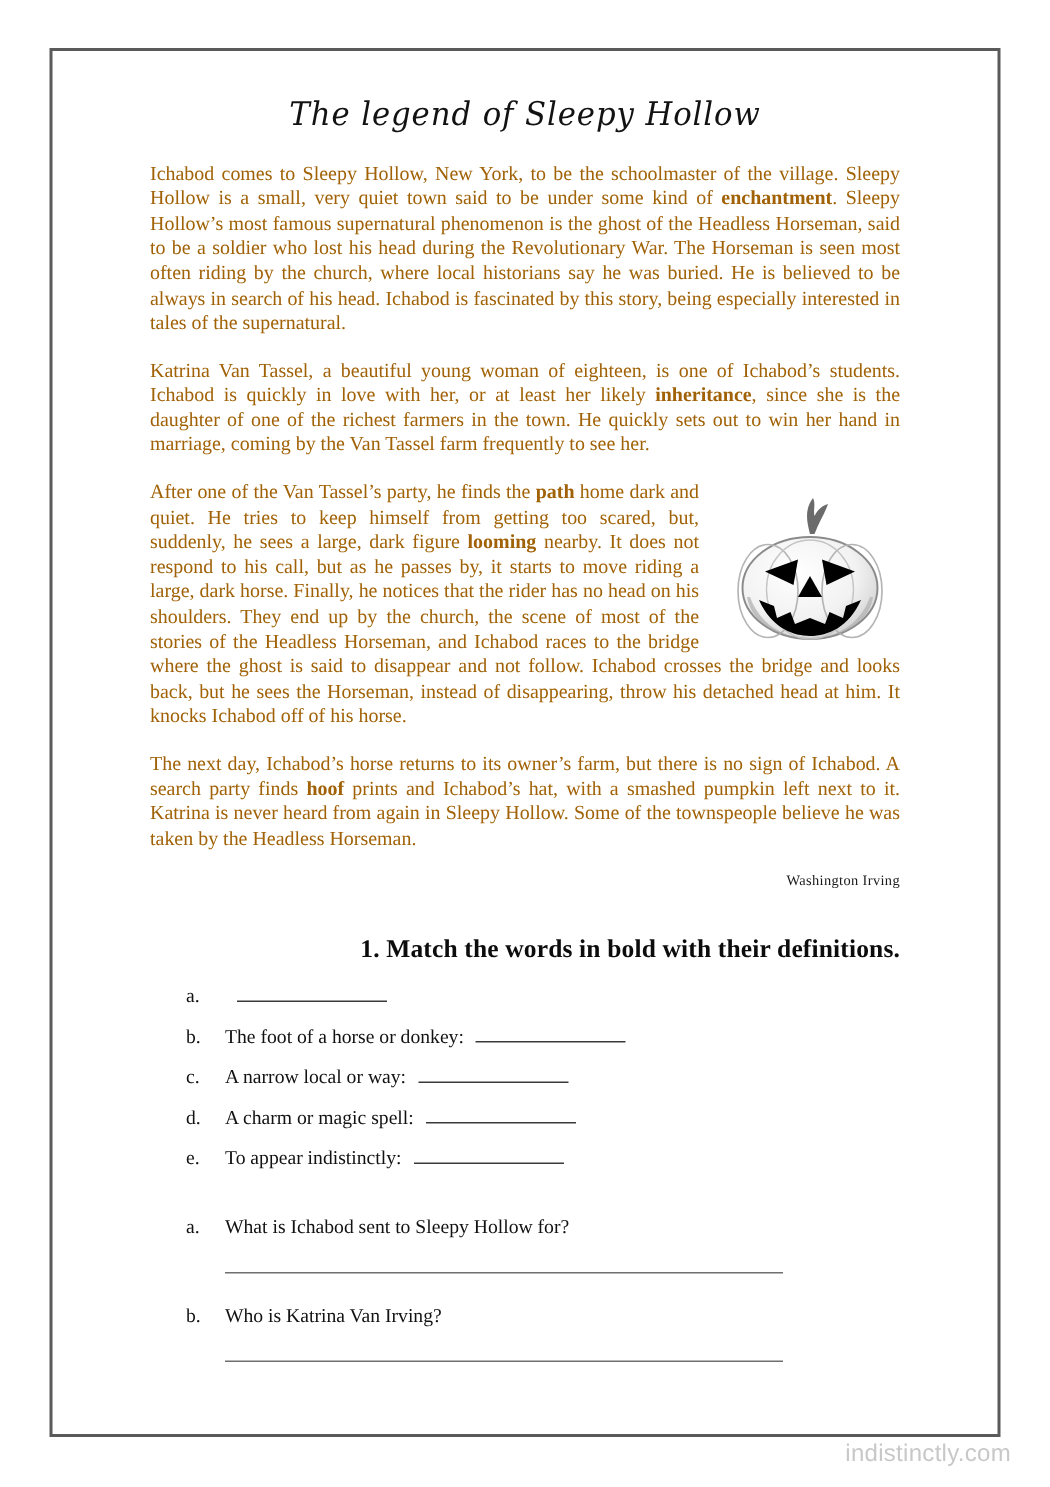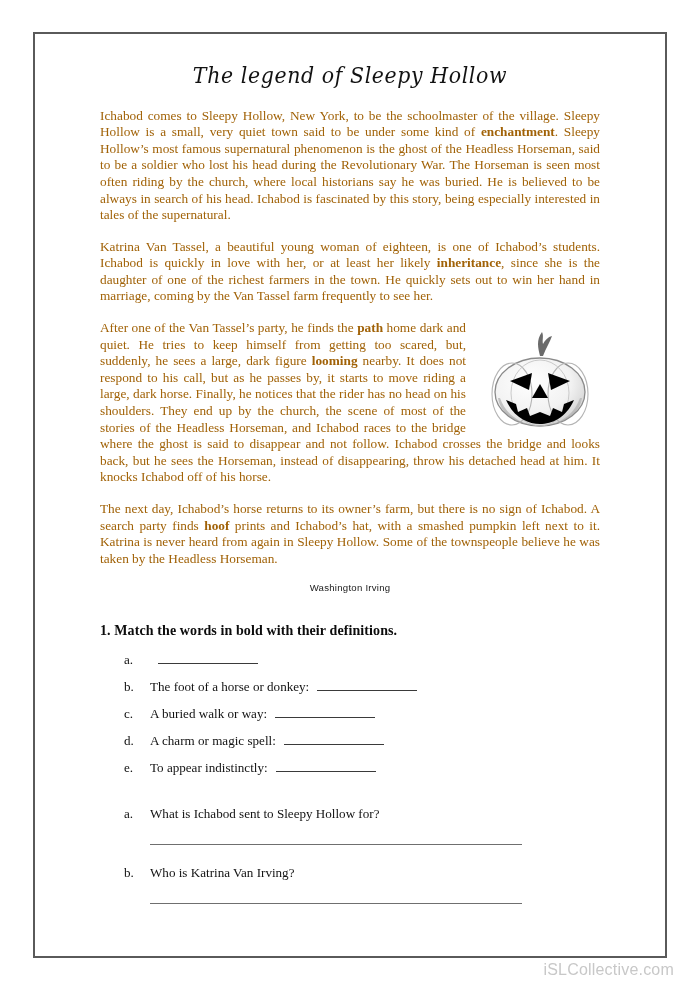--- a/index.html
+++ b/index.html
@@ -76,36 +76,37 @@
   #pumpkin-figure {
     float: right;
     width: 120px;
     height: 108px;
     margin: 6px 0 2px 14px;
     shape-outside: margin-box;
   }
   #pumpkin-figure svg { display: block; width: 120px; height: 108px; }
 
   .attribution {
-    text-align: center;
-    font-family: Liberation Sans, sans-serif;
+    text-align: right;
+    font-family: Liberation Serif, serif;
     font-size: 9.6px;
     letter-spacing: 0.25px;
     color: #1a1a1a;
     margin: 14px 0 0 0;
   }
 
   
   .exercise-block { margin-top: 30px; }
   .exercise-heading {
-    font-size: 14px;
+    font-size: 17px;
     font-weight: bold;
     color: #0c0c0c;
     margin: 0 0 13px 0;
     letter-spacing: 0.1px;
+    text-align: right;
   }
 
   .item-list { margin: 0; padding: 0; list-style: none; }
 
   .item {
     display: flex;
     align-items: baseline;
     font-size: 13.1px;
     line-height: 16px;
     margin-bottom: 11px;
@@ -209,21 +210,21 @@
           <span class="item-marker">a.</span>
           <span class="blank-inline"></span>
         </li>
         <li class="item">
           <span class="item-marker">b.</span>
           <span class="item-text">The foot of a horse or donkey:</span>
           <span class="blank-inline"></span>
         </li>
         <li class="item">
           <span class="item-marker">c.</span>
-          <span class="item-text">A buried walk or way:</span>
+          <span class="item-text">A narrow local or way:</span>
           <span class="blank-inline"></span>
         </li>
         <li class="item">
           <span class="item-marker">d.</span>
           <span class="item-text">A charm or magic spell:</span>
           <span class="blank-inline"></span>
         </li>
         <li class="item">
           <span class="item-marker">e.</span>
           <span class="item-text">To appear indistinctly:</span>
@@ -246,15 +247,15 @@
             <span class="item-marker">b.</span>
             <span class="item-text">Who is Katrina Van Irving?</span>
           </div>
           <div class="answer-rule"></div>
         </li>
       </ul>
     </div>
 
   </div>
 
-  <div id="footer-watermark">iSLCollective.com</div>
+  <div id="footer-watermark">indistinctly.com</div>
 
 </div>
 
 </body></html>

